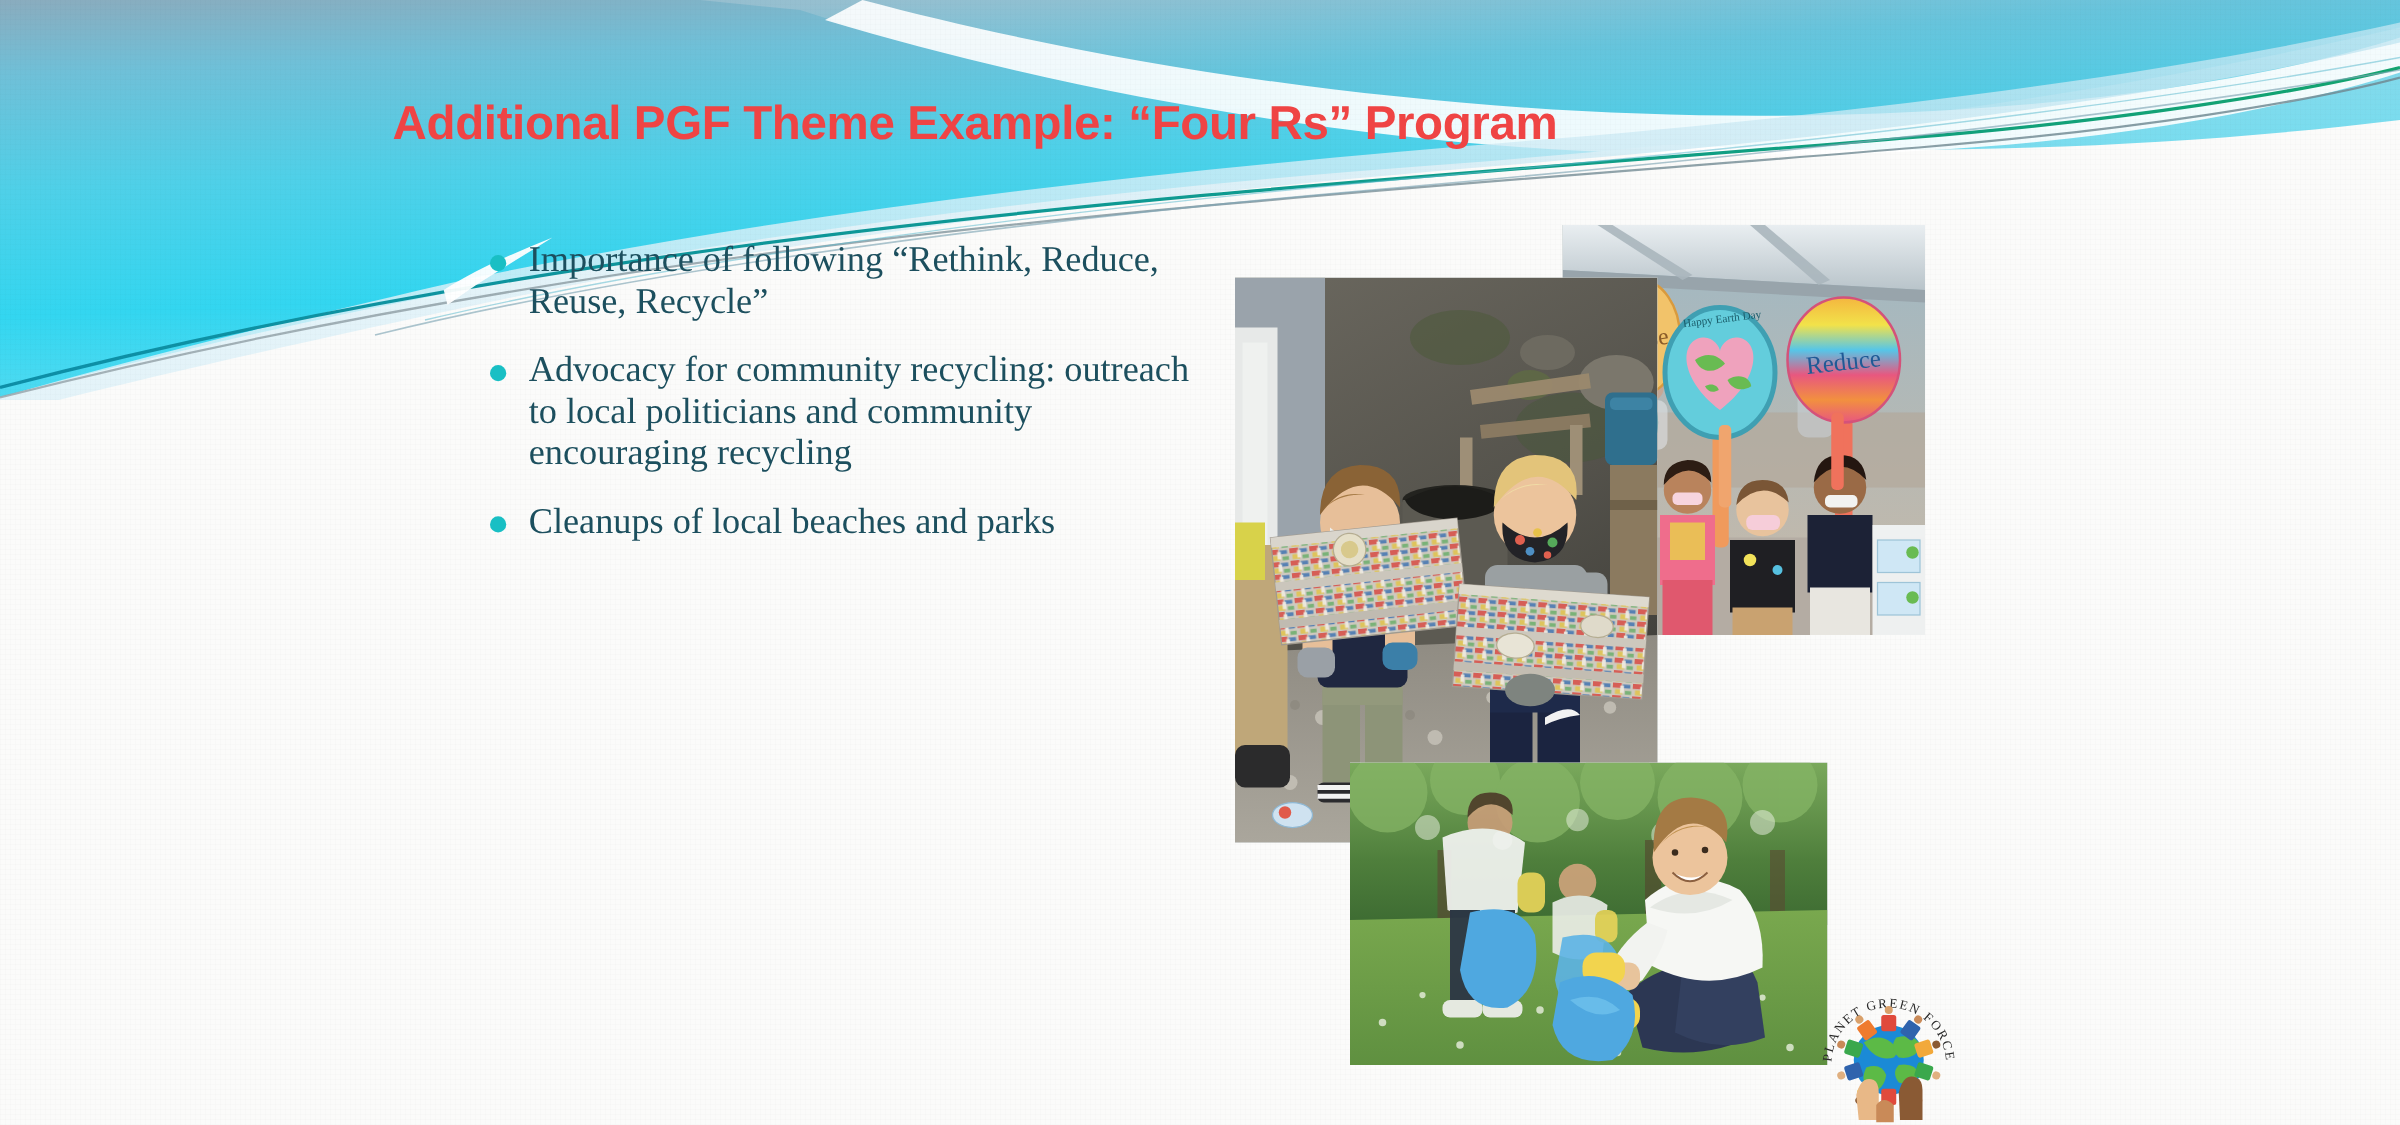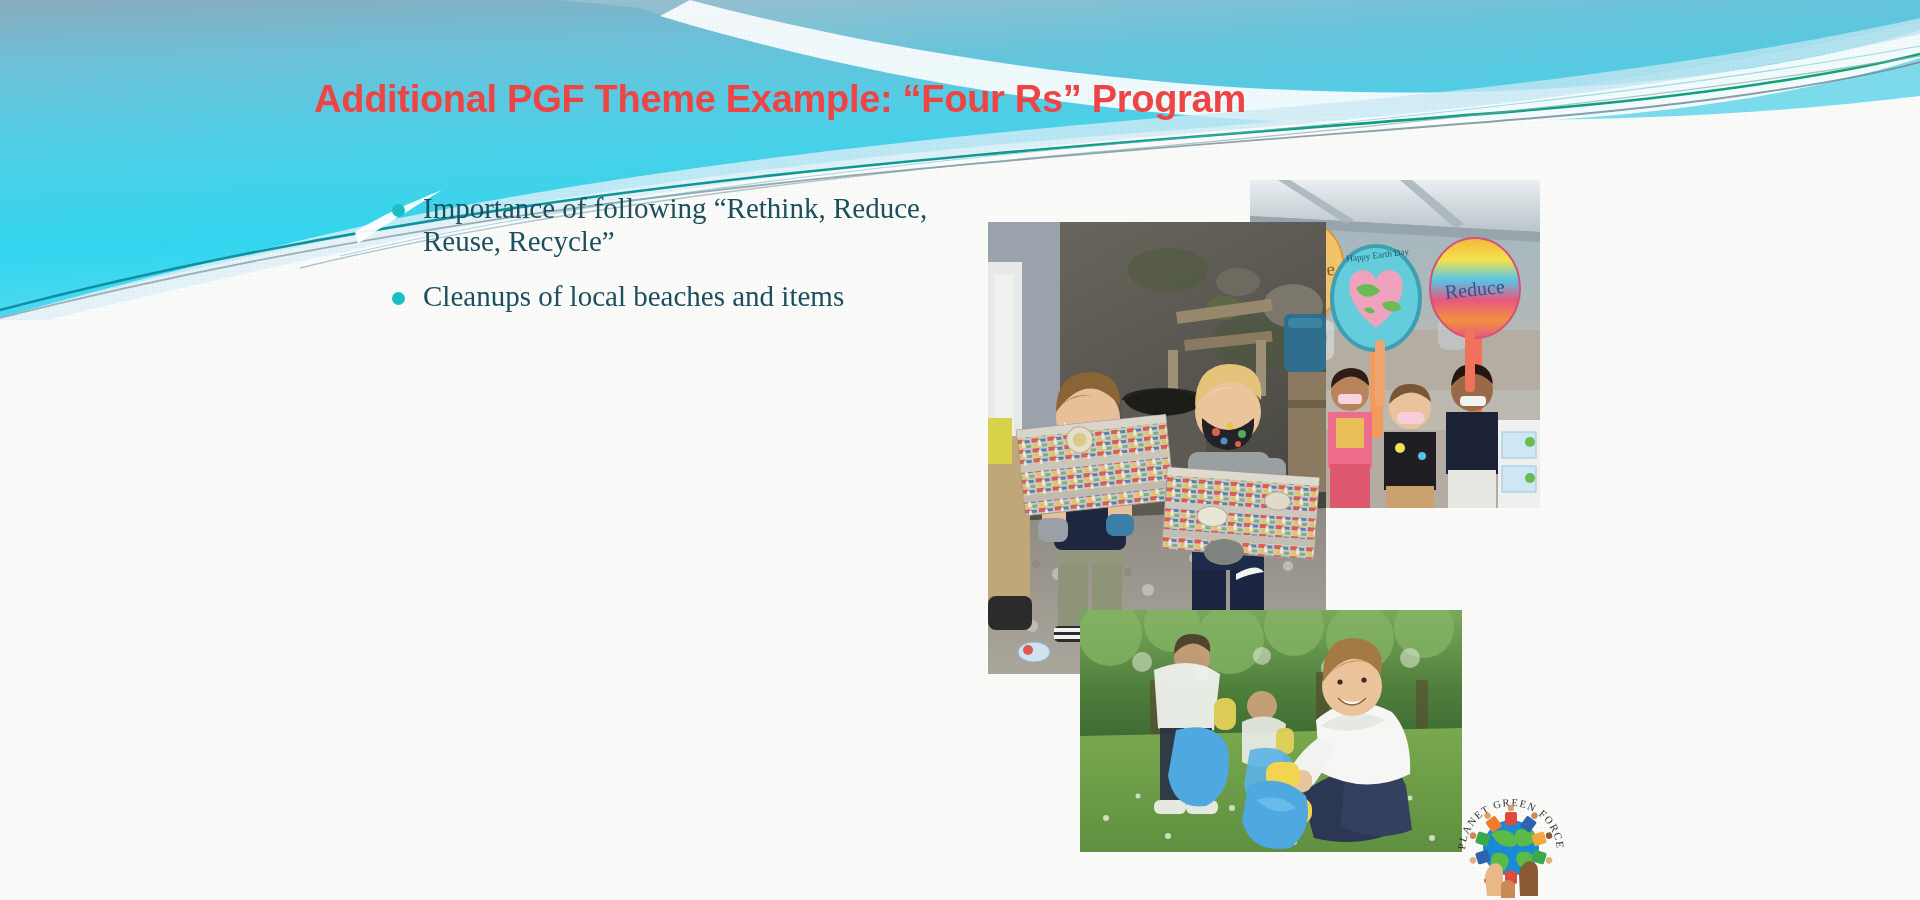--- a/index.html
+++ b/index.html
@@ -162,21 +162,25 @@
 
   <div id="title">Additional PGF Theme Example: “Four Rs” Program</div>
 
   <div id="bullets">
     <div class="bullet-row">
       <span class="bullet-dot"></span>
       <span class="bullet-text">Importance of  following “Rethink, Reduce, Reuse, Recycle”</span>
     </div>
     <div class="bullet-row">
       <span class="bullet-dot"></span>
-      <span class="bullet-text">Cleanups of local beaches and items</span>
+      <span class="bullet-text">Advocacy for community recycling: outreach to local politicians and community encouraging recycling</span>
+    </div>
+    <div class="bullet-row">
+      <span class="bullet-dot"></span>
+      <span class="bullet-text">Cleanups of local beaches and parks</span>
     </div>
   </div>
 
   <div class="photo" id="photo-earthday">
     <svg class="ph-svg" viewBox="0 0 290 328" preserveAspectRatio="xMidYMid slice">
       <defs>
         <linearGradient id="tentG" x1="0" y1="0" x2="0" y2="1">
           <stop offset="0%" stop-color="#e9eef1"></stop>
             <stop offset="100%" stop-color="#b9c4ca"></stop>
         </linearGradient>

